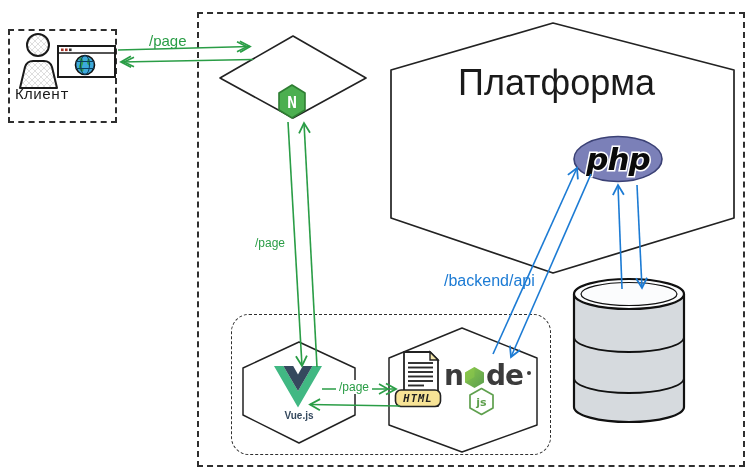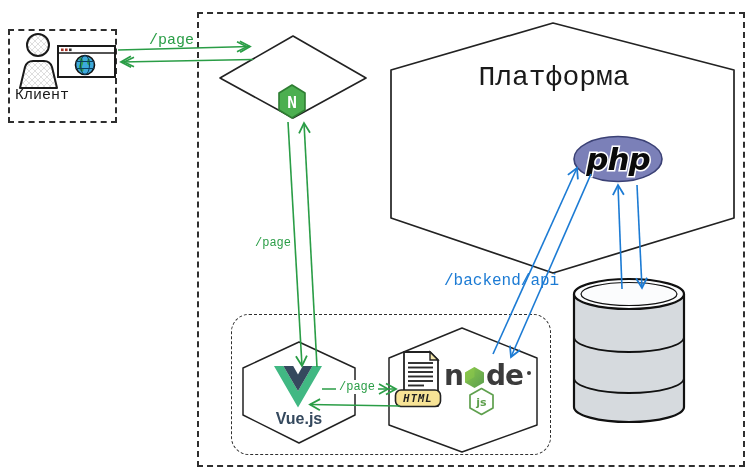--- a/index.html
+++ b/index.html
@@ -1,28 +1,28 @@
 <!DOCTYPE html>
 <html><head>
 <meta charset="utf-8">
 <style>
   html,body{margin:0;padding:0;background:#fff;}
   #canvas{position:relative;width:751px;height:476px;background:#fff;overflow:hidden;
           font-family:"DejaVu Sans",sans-serif;color:#1a1a1a;}
   .abs{position:absolute;}
   .dashedbox{position:absolute;border:2px dashed #2e2e2e;background:transparent;}
   .lbl{position:absolute;white-space:nowrap;}
-  .mono{font-family:Liberation Mono, monospace;}
+  .mono{font-family:Liberation Sans, sans-serif;}
   .green{color:#2a9d46;}
   .blue{color:#1c7bd4;}
   #client-label{left:15px;top:87px;font-size:15px;font-family:Liberation Mono, monospace;}
   #balancer-label{left:246px;top:58px;width:95px;text-align:center;font-size:15px;}
-  #platform-label{left:458px;top:62px;width:192px;text-align:center;font-size:28px;}
+  #platform-label{left:458px;top:62px;width:192px;text-align:center;font-size:36px;}
   #db-label{left:597px;top:426px;width:66px;text-align:center;font-size:27px;}
-  #vue-label{left:270px;top:410px;width:58px;text-align:center;font-size:16px;font-weight:600;color:#35495e;font-family:"Liberation Sans",sans-serif;}
+  #vue-label{left:270px;top:410px;width:58px;text-align:center;font-size:10px;font-weight:600;color:#35495e;font-family:"Liberation Sans",sans-serif;}
   #edge-client-balancer-label{left:149px;top:32px;font-size:15px;}
   #edge-balancer-vue-label{left:255px;top:236px;font-size:12px;}
   #edge-vue-node-label{left:336px;top:380px;font-size:12px;background:#fff;padding:0 3px;}
   #edge-node-php-label{left:444px;top:272px;font-size:16px;}
   #node-logo{left:444px;top:362px;display:flex;align-items:center;font-family:"DejaVu Sans",sans-serif;
              font-weight:bold;font-size:28px;letter-spacing:-1px;color:#3b3b3b;line-height:1;}
   #node-logo svg{margin:3px 1px 0 1px;}
   #node-dot{left:527px;top:371px;width:4px;height:4px;border-radius:50%;background:#3b3b3b;}
   .z1{z-index:1}.z2{z-index:2}.z3{z-index:3}.z4{z-index:4}.z6{z-index:6}
 </style>

